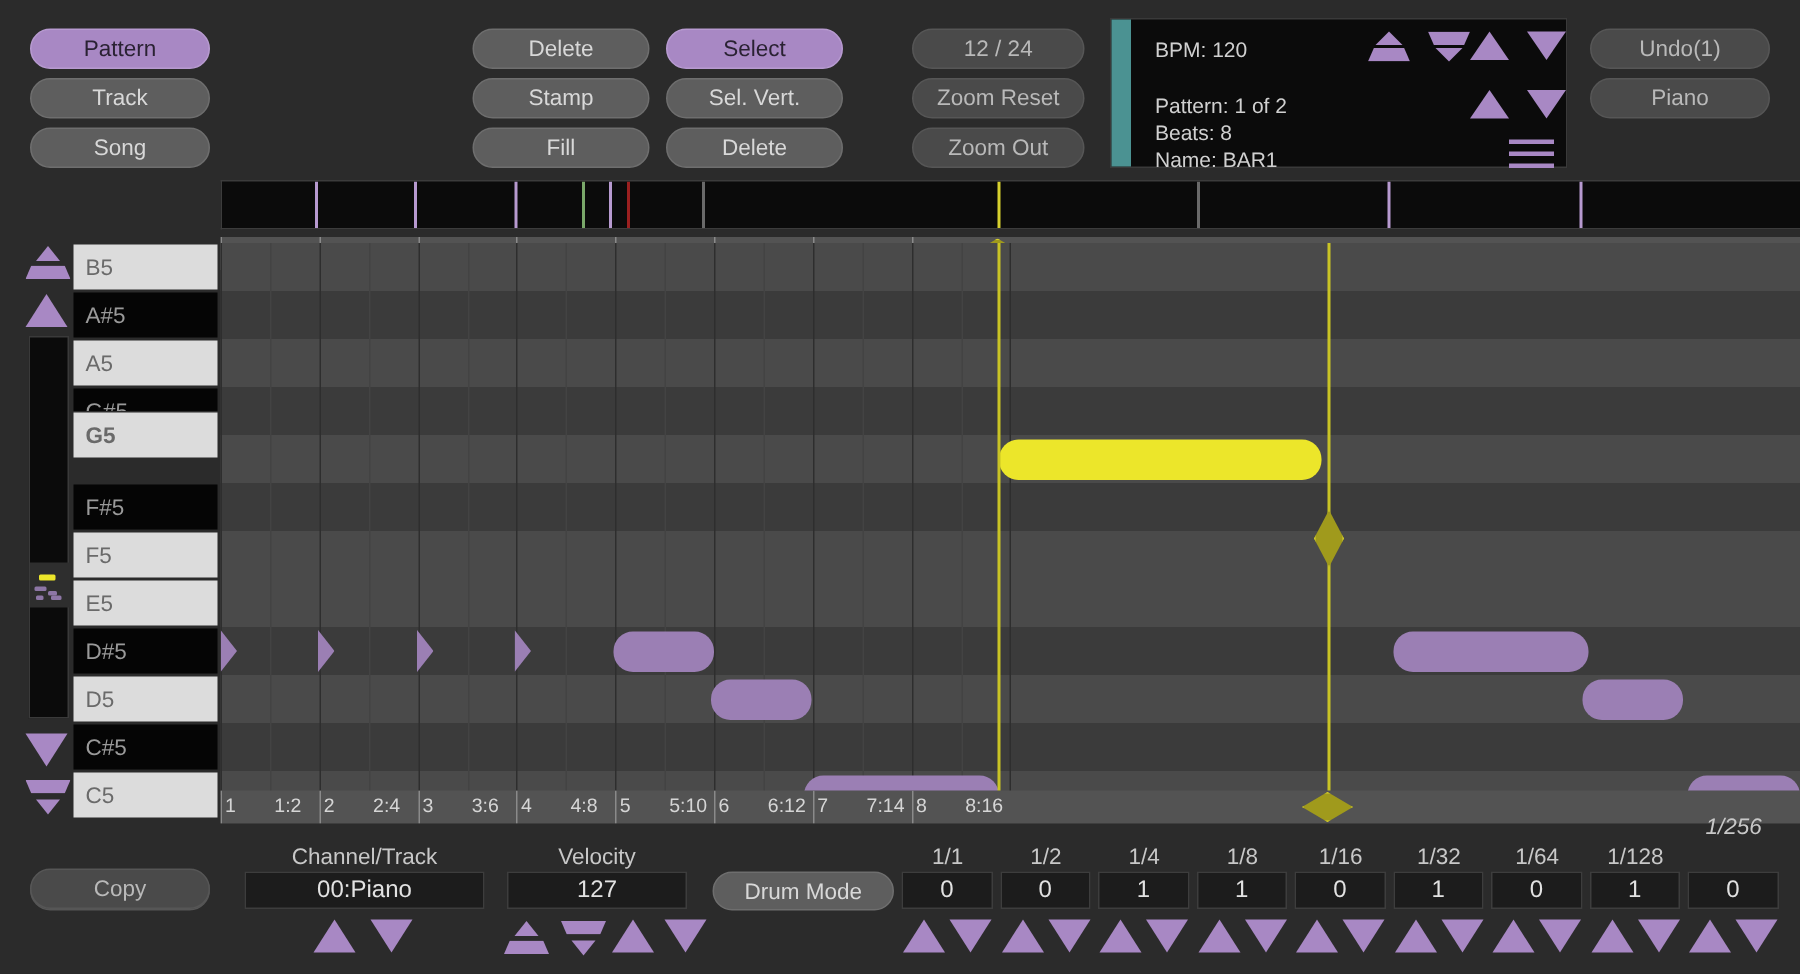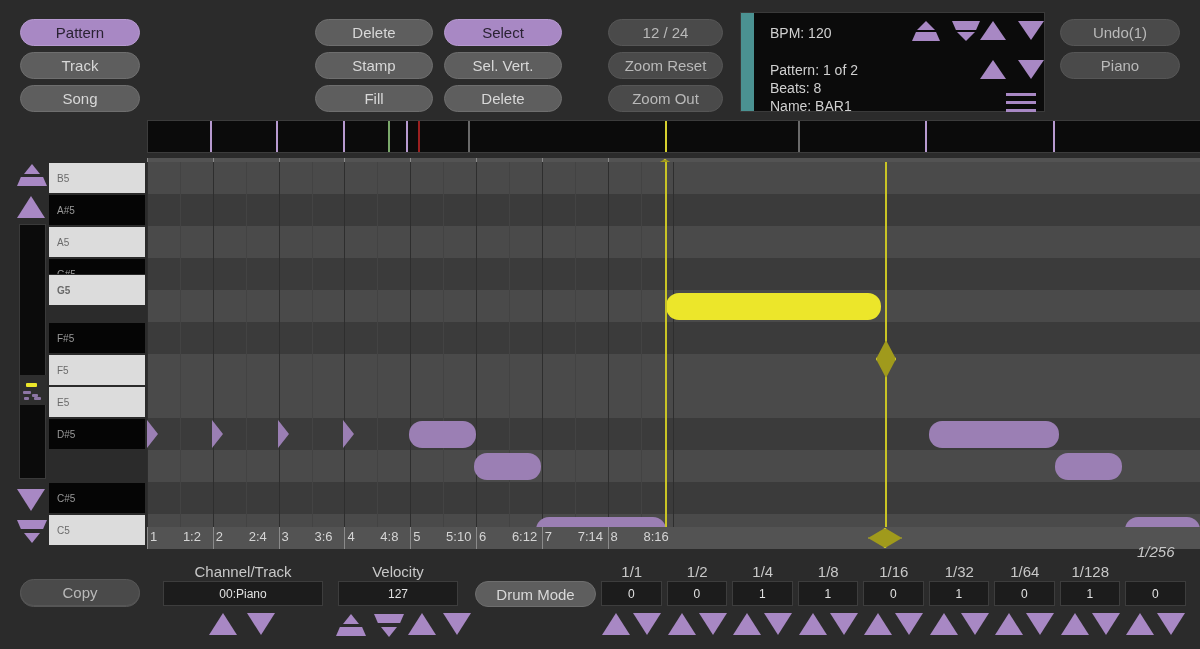--- a/index.html
+++ b/index.html
@@ -90,21 +90,21 @@
     position: absolute; top: 2px; color: #d5d5d5; font-size: 13px;
     white-space: nowrap; padding-left: 3px;
   }
   .ruler .rtick { position: absolute; top: 0; bottom: 0; width: 1px; background: #8a8a8a; }
 
   
   #keys { position: absolute; left: 48px; top: 162px; width: 98px; height: 368px; }
   .key {
     position: absolute; left: 0; width: 98px; height: 32px;
     display: flex; align-items: center;
-    font-size: 10px; padding-left: 8px;
+    font-size: 15px; padding-left: 8px;
     border: 1px solid #2b2b2b;
     cursor: pointer;
   }
   .key.white { background: #dcdcdc; color: #6a6a6a; }
   .key.black { background: #050505; color: #9a9a9a; }
 
   
   #grid {
     position: absolute; left: 147px; top: 162px;
     width: 1053px; height: 368px;
@@ -145,21 +145,21 @@
             background: #2e2e2e; }
   .mini-n { position: absolute; height: 3px; background: #8d76a5; border-radius:1px; }
   .mini-y { position: absolute; height: 4px; background: #ece62a; border-radius:1px; }
 
   
   .caption {
     position: absolute; color: #c8c8c8; font-size: 15px; text-align: center;
   }
   .valbox {
     position: absolute; background: #1c1c1c; border: 1px solid #3d3d3d;
-    color: #e2e2e2; font-size: 12px;
+    color: #e2e2e2; font-size: 16px;
     display: flex; align-items: center; justify-content: center;
     cursor: pointer;
   }
   .tri-s {
     position: absolute; width: 0; height: 0;
     border-left: 14px solid transparent; border-right: 14px solid transparent;
     cursor: pointer;
   }
   .tri-s.up { border-bottom: 22px solid #a888c4; }
   .tri-s.down { border-top: 22px solid #a888c4; }
@@ -281,20 +281,21 @@
   <div id="keys">
       <div class="key white" style="top: 0px;">B5</div>
       <div class="key black" style="top: 32px;">A#5</div>
       <div class="key white" style="top: 64px;">A5</div>
       <div class="key black" style="top: 96px;">G#5</div>
       <div class="key white" style="top: 112px; font-weight: bold;">G5</div>
       <div class="key black" style="top: 160px;">F#5</div>
       <div class="key white" style="top: 192px;">F5</div>
       <div class="key white" style="top: 224px;">E5</div>
       <div class="key black" style="top: 256px;">D#5</div>
+      <div class="key white" style="top: 288px;">D5</div>
       <div class="key black" style="top: 320px;">C#5</div>
       <div class="key white" style="top: 352px;">C5</div>
     </div>
 
   <div id="grid">
       <div class="row w" style="top: 0px;"></div>
       <div class="row b" style="top: 32px;"></div>
       <div class="row w" style="top: 64px;"></div>
       <div class="row b" style="top: 96px;"></div>
       <div class="row w" style="top: 128px;"></div>

